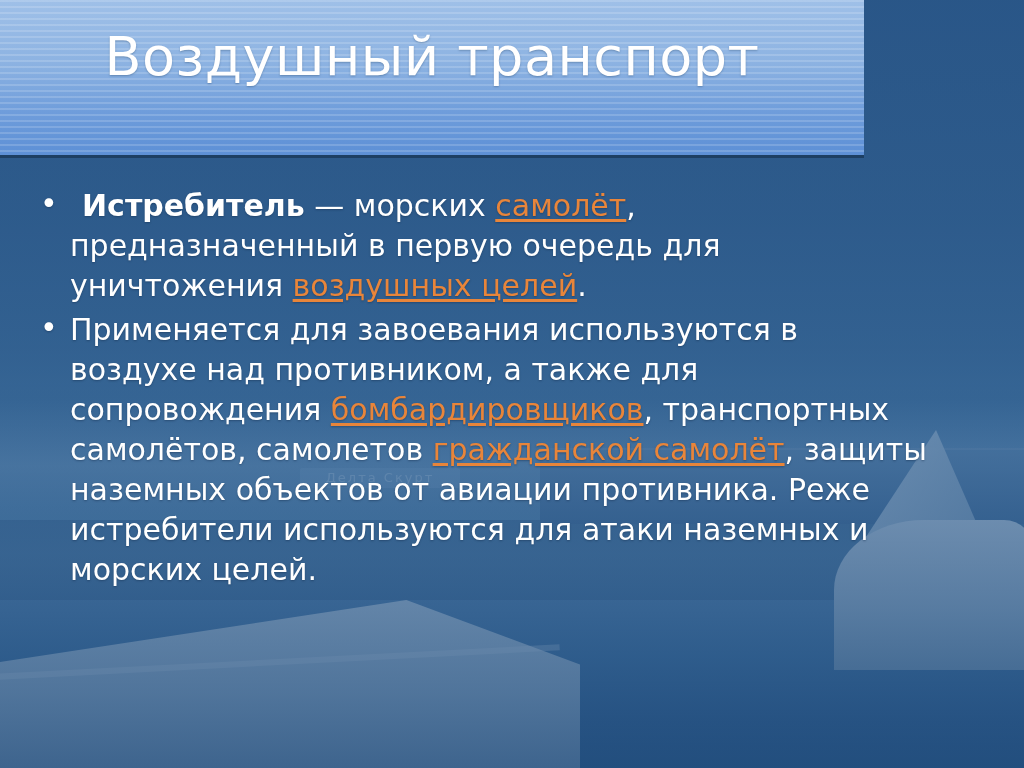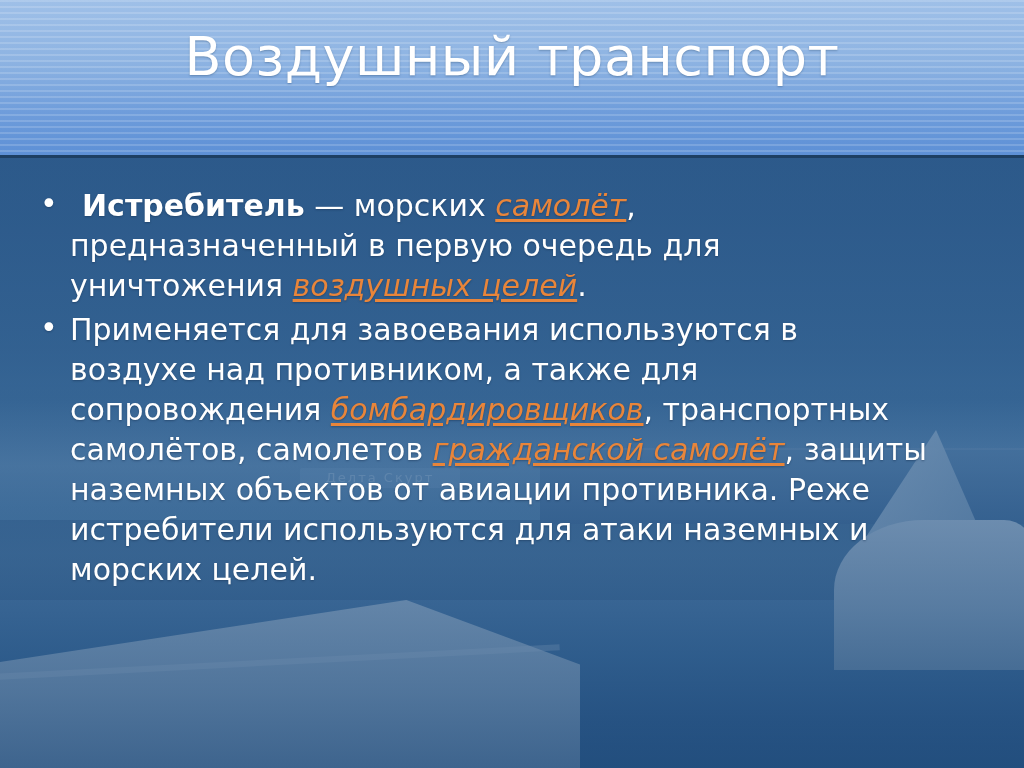--- a/index.html
+++ b/index.html
@@ -117,21 +117,21 @@
     position: absolute;
     inset: 0;
     background: linear-gradient(to bottom, rgba(40,84,134,0.72), rgba(45,92,142,0.62) 50%, rgba(35,80,130,0.70));
   }
 
   
   .title-band {
     position: absolute;
     left: 0;
     top: 0;
-    width: 1024px;
+    width: 864px;
     height: 158px;
     background:
       repeating-linear-gradient(to bottom,
         rgba(255,255,255,0.16) 0px,
         rgba(255,255,255,0.16) 2px,
         rgba(255,255,255,0.00) 2px,
         rgba(255,255,255,0.00) 6px),
       linear-gradient(to bottom, #9fc0e8 0%, #8db3e2 40%, #6f9ddb 72%, #5d90d6 100%);
     border-bottom: 3px solid #1d3f63;
     box-sizing: border-box;
@@ -181,21 +181,20 @@
   }
   .b {
     font-weight: bold;
     margin-left: 12px;
   }
   .lnk {
     color: #e8853a;
     text-decoration: underline;
     text-underline-offset: 3px;
     cursor: pointer;
-    font-style: italic;
   }
 </style>
 </head>
 <body>
 
 <div class="slide">
 
   <div class="photo-bg">
     <div class="photo-horizon"></div>
     <div class="tarmac"></div>

